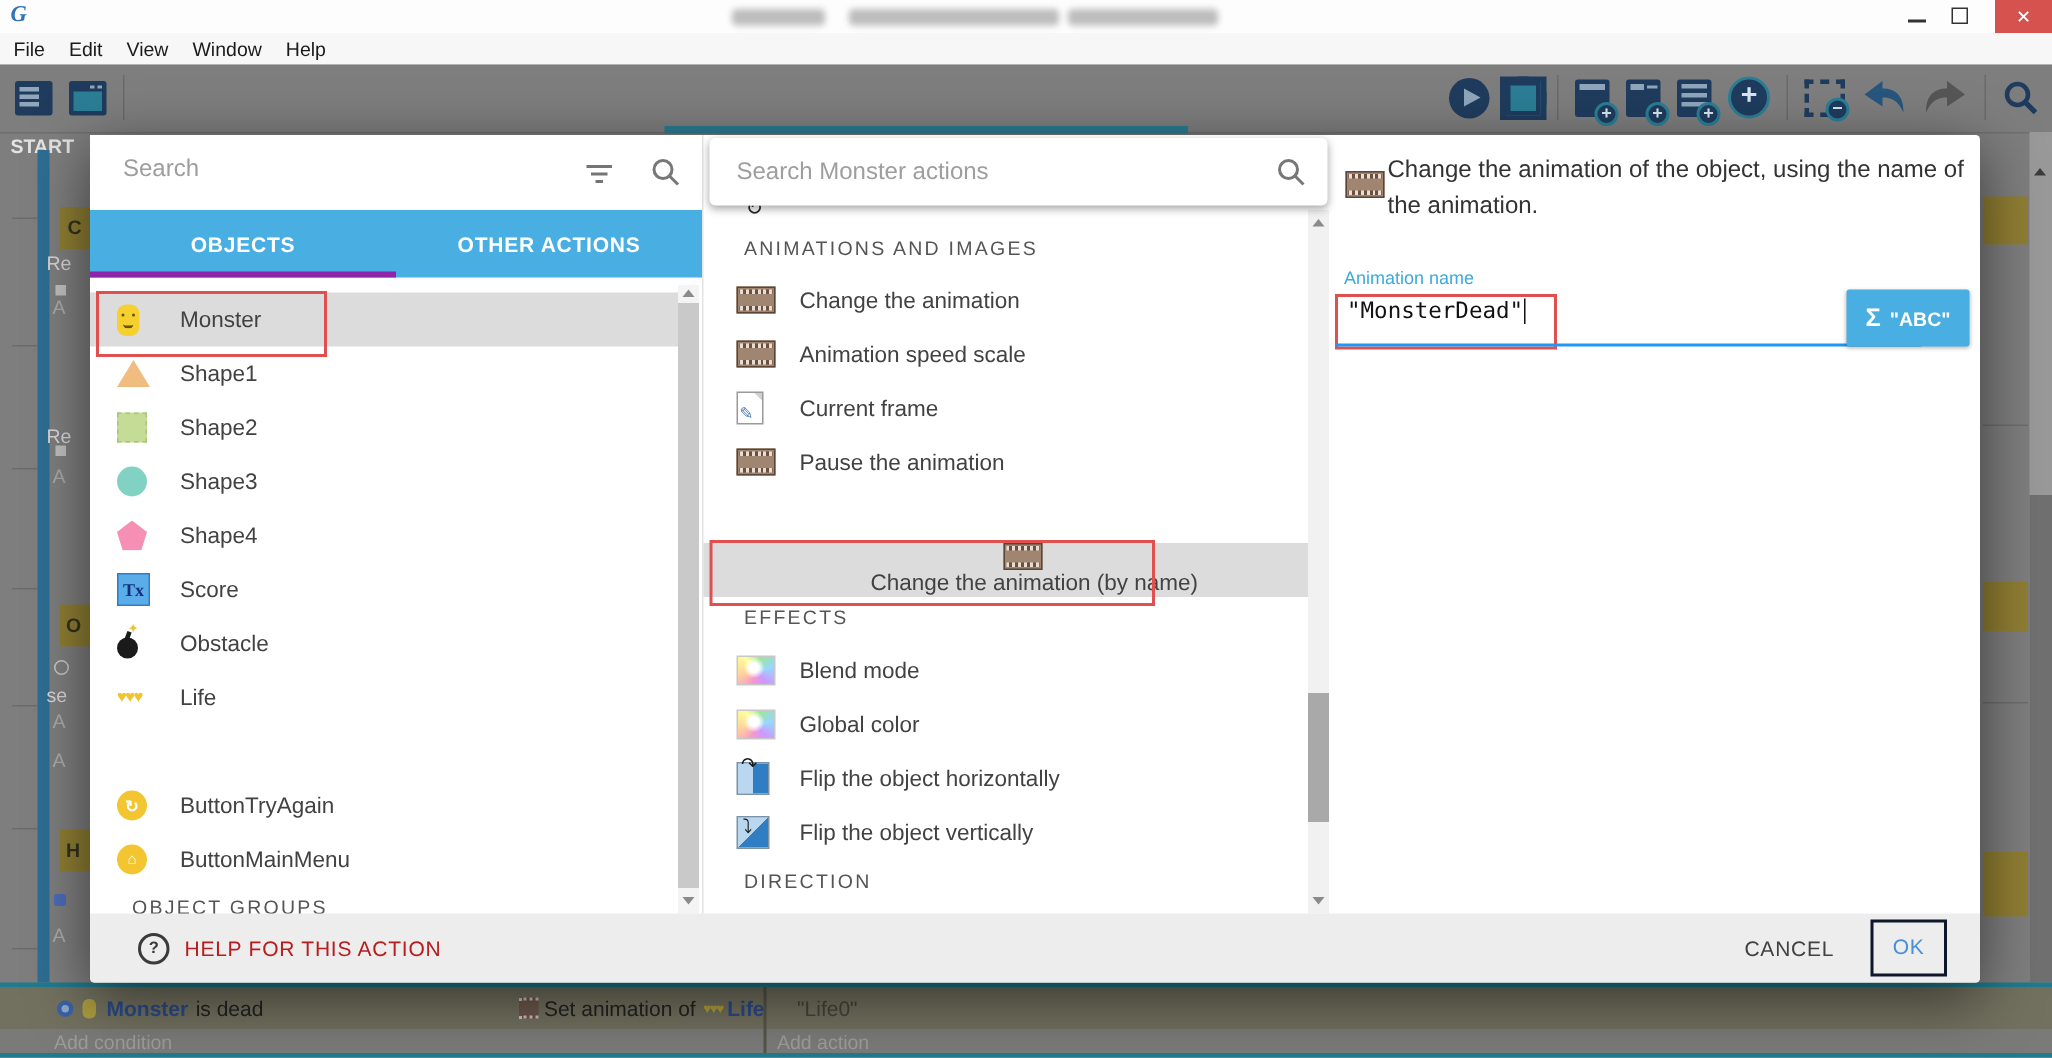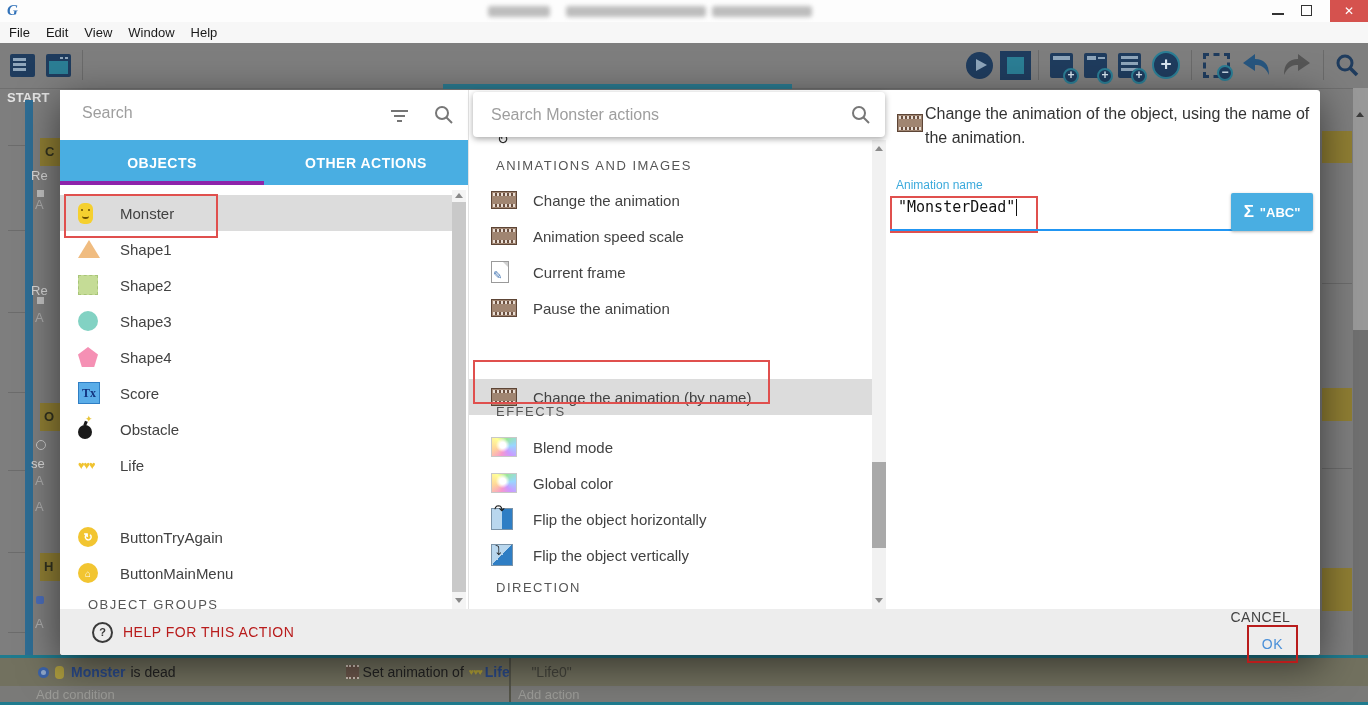--- a/index.html
+++ b/index.html
@@ -135,23 +135,23 @@
   .cursorbar{display:inline-block;width:1px;height:17px;background:#111;vertical-align:middle;margin-left:1px;}
   .runderline{position:absolute;left:830px;top:139px;width:391px;height:2px;background:#2196f3;}
   .exprbtn{position:absolute;left:1171px;top:103px;width:82px;height:38px;background:#49aee2;border-radius:2px;box-shadow:0 1px 3px rgba(0,0,0,0.3);display:flex;align-items:center;justify-content:center;gap:6px;color:#fff;cursor:pointer;}
   .exprbtn .sig{font-size:17px;font-weight:bold;}
   .exprbtn .abc{font-size:13px;font-weight:bold;}
 
   
   .dfooter{position:absolute;left:0;top:519px;width:1260px;height:46px;background:#ededed;border-radius:0 0 3px 3px;display:flex;align-items:center;}
   .help-ic{width:17px;height:17px;border-radius:50%;border:2px solid #3a3a3a;color:#3a3a3a;font-size:11px;font-weight:bold;display:flex;align-items:center;justify-content:center;margin-left:32px;}
   .help-lbl{margin-left:10px;font-size:14px;color:#b91c1c;letter-spacing:0.5px;text-align:center;}
-  .foot-right{position:absolute;right:22px;top:0;height:46px;display:flex;align-items:center;flex-direction:column;}
+  .foot-right{position:absolute;right:22px;top:0;height:46px;display:flex;align-items:center;}
   .btn-cancel{font-size:14px;color:#424242;letter-spacing:0.5px;cursor:pointer;}
-  .okbox{border:2px solid #b91c1c;padding:8px 13px;margin-left:24px;}
+  .okbox{border:2px solid #0f172a;padding:8px 13px;margin-left:24px;}
   .btn-ok{font-size:14px;color:#4a90d9;letter-spacing:0.5px;cursor:pointer;}
 </style>
 </head>
 <body>
 
 <div class="screen">
 
   <div class="titlebar">
     <span class="logo">G</span>
     <span class="blurblock" style="left:488px;width:62px;"></span>
@@ -389,21 +389,21 @@
             <span class="icon-frame"></span>
           </span>
         <span class="lbl">Current frame</span>
       </div>
       <div class="act-row" style="top:200px;">
         <span class="ic">
             <span class="icon-film"></span>
           </span>
         <span class="lbl">Pause the animation</span>
       </div>
-      <div class="act-row sel" style="top:289px;">
+      <div class="act-row sel" style="top:272px;flex-direction:column;">
         <span class="ic">
             <span class="icon-film"></span>
           </span>
         <span class="lbl">Change the animation (by name)</span>
       </div>
 
       <div class="sec-h" style="left:27px;top:314px;">EFFECTS</div>
 
       <div class="act-row" style="top:339px;">
         <span class="ic">

